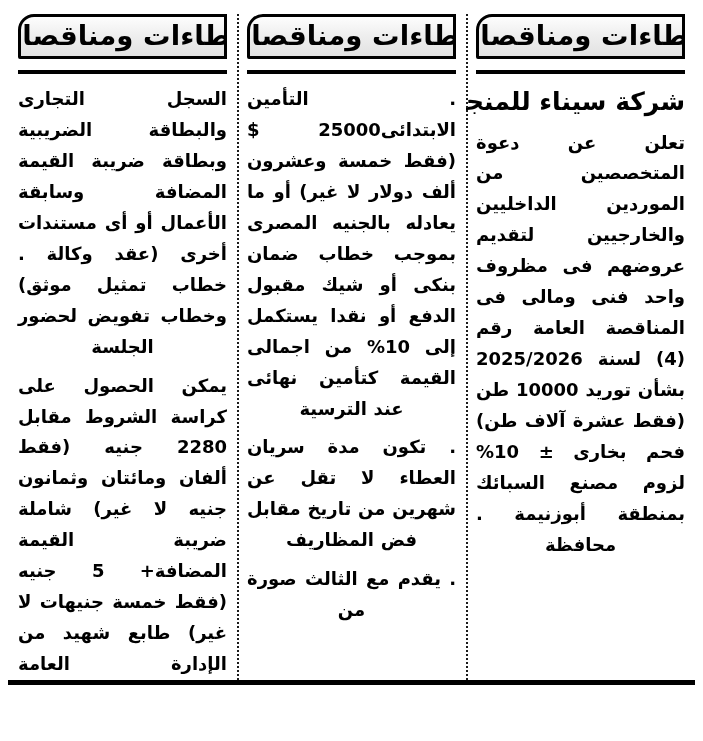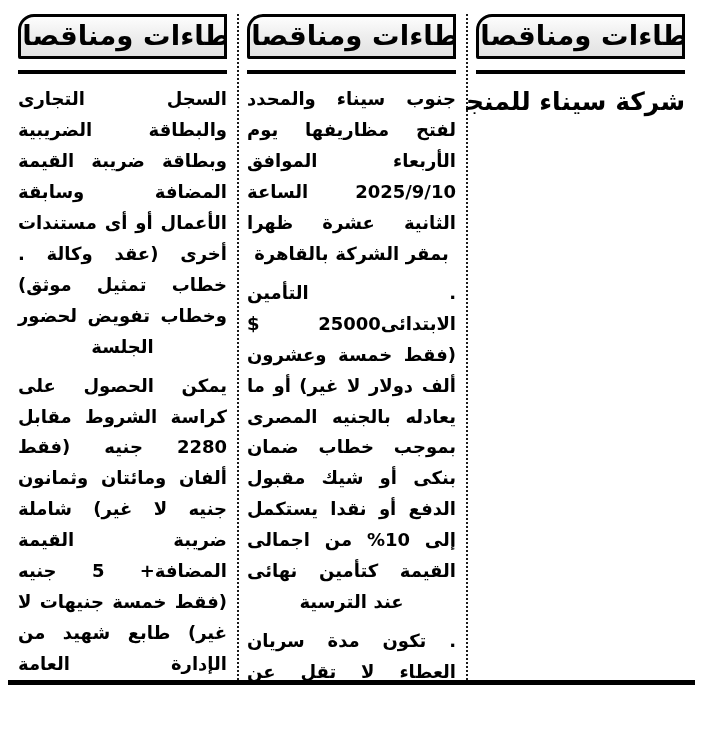--- a/index.html
+++ b/index.html
@@ -141,32 +141,32 @@
 
     <div class="column divider-left">
       <div class="banner-wrap">
         <div class="banner">
           <span class="banner-title">عطاءات ومناقصات</span>
         </div>
         <div class="banner-rule"></div>
       </div>
       <div class="col-body">
         <h1 class="headline">شركة سيناء للمنجنيز</h1>
+        <p class="para">تعلن عن دعوة المتخصصين من الموردين الداخليين والخارجيين لتقديم عروضهم فى مظروف واحد فنى ومالى فى المناقصة العامة رقم (4) لسنة 2025/2026 بشأن توريد 10000 طن (فقط عشرة آلاف طن) فحم بخارى ± 10% لزوم مصنع السبائك بمنطقة أبوزنيمة . محافظة</p>
       </div>
     </div>
 
     <div class="column divider-left">
       <div class="banner-wrap">
         <div class="banner">
           <span class="banner-title">عطاءات ومناقصات</span>
         </div>
         <div class="banner-rule"></div>
       </div>
       <div class="col-body">
-        <p class="para">جنوب سيناء والمحدد لفتح مظاريفها يوم الأربعاء الموافق 2025/9/10 الساعة الثانية عشرة ظهرا بمقر الشركة بالقاهرة</p>
         <p class="para">. التأمين الابتدائى25000 $ (فقط خمسة وعشرون ألف دولار لا غير) أو ما يعادله بالجنيه المصرى بموجب خطاب ضمان بنكى أو شيك مقبول الدفع أو نقدا يستكمل إلى 10% من اجمالى القيمة كتأمين نهائى عند الترسية</p>
         <p class="para">. تكون مدة سريان العطاء لا تقل عن شهرين من تاريخ مقابل فض المظاريف</p>
         <p class="para">. يقدم مع الثالث صورة من</p>
       </div>
     </div>
 
     <div class="column">
       <div class="banner-wrap">
         <div class="banner">
           <span class="banner-title">عطاءات ومناقصات</span>

